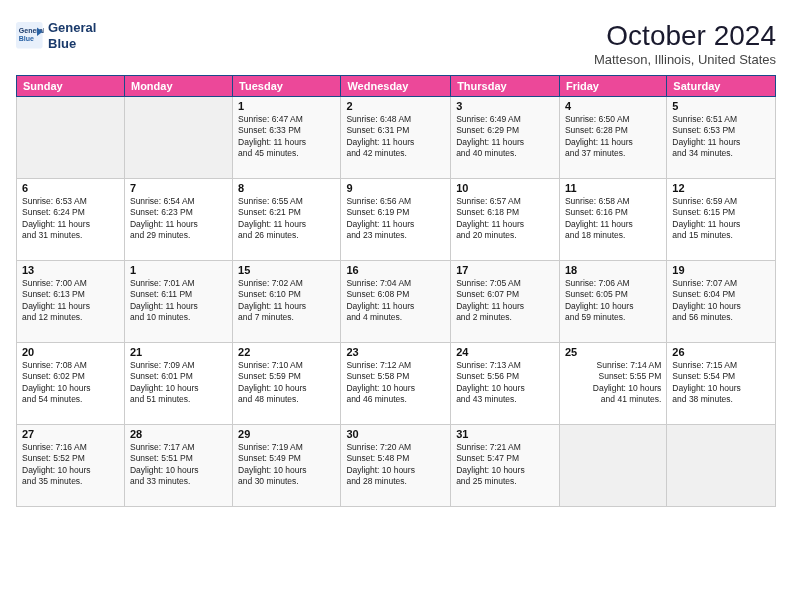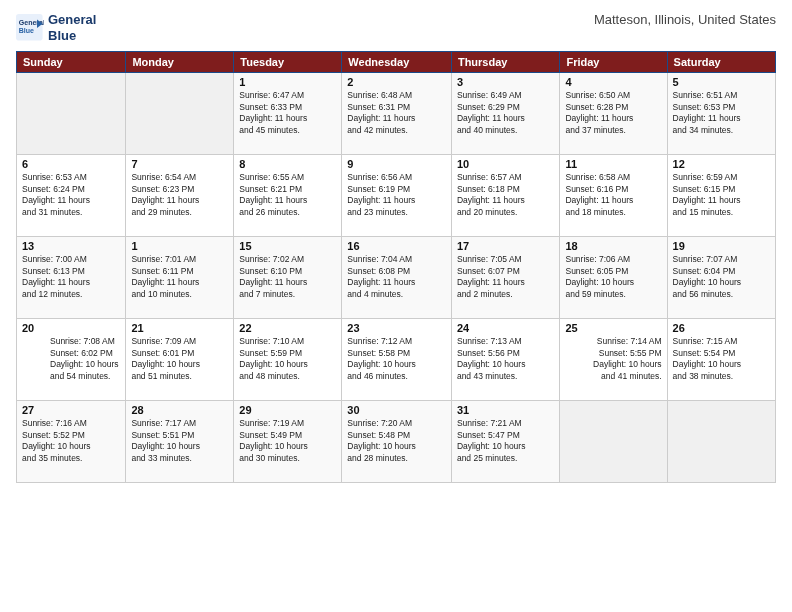--- a/index.html
+++ b/index.html
@@ -6,21 +6,21 @@
     body {
       font-family: Arial, sans-serif;
       background: #fff;
       width: 792px;
       height: 612px;
       overflow: hidden;
     }
     .page {
       width: 792px;
       height: 612px;
-      padding: 12px 16px;
+      padding: 20px 16px;
       background: #fff;
     }
     .header {
       display: flex;
       justify-content: space-between;
       align-items: flex-start;
       margin-bottom: 8px;
     }
     .logo {
       display: flex;
@@ -48,21 +48,21 @@
     .calendar-subtitle {
       font-size: 13px;
       color: #444;
     }
     table {
       width: 100%;
       border-collapse: collapse;
       font-size: 9px;
     }
     thead tr th {
-      background: #7f1d1d;
+      background: #ec4899;
       color: #fff;
       padding: 4px 6px;
       text-align: left;
       font-size: 11px;
       font-weight: bold;
       border: 1px solid #1a4a8a;
     }
     tbody tr td {
       border: 1px solid #ccc;
       vertical-align: top;
@@ -100,20 +100,21 @@
         <text x="4" y="15" font-size="10" font-weight="bold" fill="#1a3a6b">General</text>
         <text x="4" y="27" font-size="10" font-weight="bold" fill="#2962a5">Blue</text>
         <polygon points="30,8 38,14 30,20" fill="#2962a5"></polygon>
       </svg>
       <div>
         <div class="logo-text">General</div>
         <div class="logo-text">Blue</div>
       </div>
     </div>
     <div class="title-block">
+      <div class="calendar-title">October 2024</div>
       <div class="calendar-subtitle">Matteson, Illinois, United States</div>
     </div>
   </div>
 
   <table>
     <thead>
       <tr>
       <th>Sunday</th>
           <th>Monday</th>
           <th>Tuesday</th>
@@ -261,21 +262,21 @@
             <div class="day-num">19</div>
             <div class="day-info" style="white-space: pre-line;">Sunrise: 7:07 AM
 Sunset: 6:04 PM
 Daylight: 10 hours
 and 56 minutes.</div>
           </td>
         </tr>
         <tr>
           <td>
             <div class="day-num">20</div>
-            <div class="day-info" style="white-space: pre-line; margin-left: 28px;">Sunrise: 7:08 AM
+            <div class="day-info" style="white-space: pre-line;">Sunrise: 7:08 AM
 Sunset: 6:02 PM
 Daylight: 10 hours
 and 54 minutes.</div>
           </td>
           <td>
             <div class="day-num">21</div>
             <div class="day-info" style="white-space: pre-line;">Sunrise: 7:09 AM
 Sunset: 6:01 PM
 Daylight: 10 hours
 and 51 minutes.</div>

